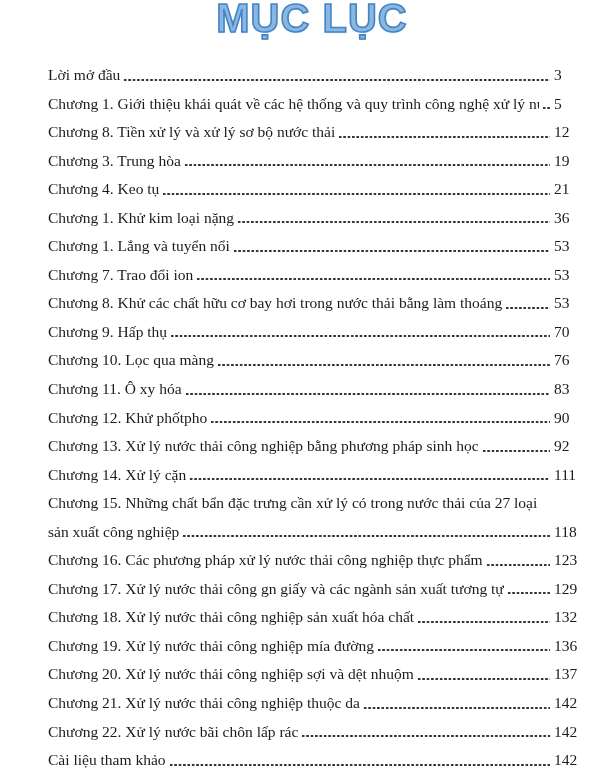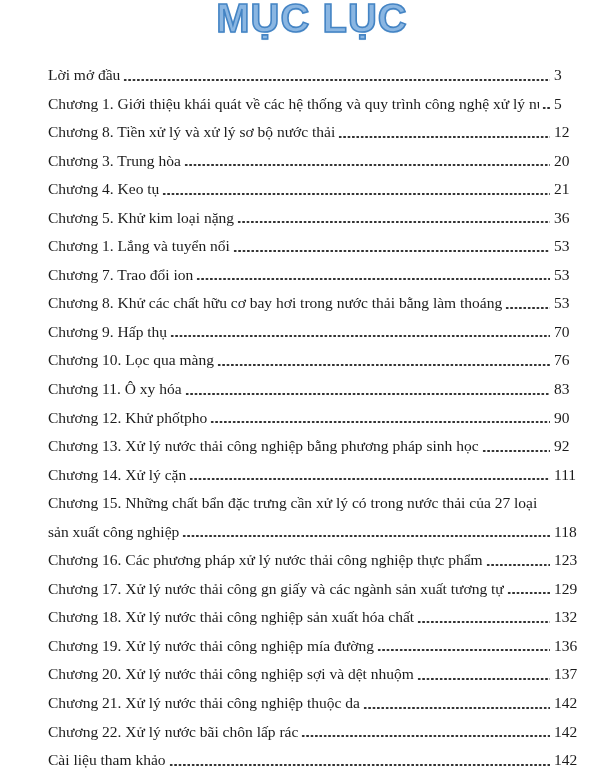--- a/index.html
+++ b/index.html
@@ -83,29 +83,29 @@
     <span class="toc-page">5</span>
   </div>
       <div class="toc-row">
     <span class="toc-label">Chương 8. Tiền xử lý và xử lý sơ bộ nước thải</span>
     <span class="toc-leader"></span>
     <span class="toc-page">12</span>
   </div>
       <div class="toc-row">
     <span class="toc-label">Chương 3. Trung hòa</span>
     <span class="toc-leader"></span>
-    <span class="toc-page">20</span>
+    <span class="toc-page">19</span>
   </div>
       <div class="toc-row">
     <span class="toc-label">Chương 4. Keo tụ</span>
     <span class="toc-leader"></span>
     <span class="toc-page">21</span>
   </div>
       <div class="toc-row">
-    <span class="toc-label">Chương 5. Khử kim loại nặng</span>
+    <span class="toc-label">Chương 1. Khử kim loại nặng</span>
     <span class="toc-leader"></span>
     <span class="toc-page">36</span>
   </div>
       <div class="toc-row">
     <span class="toc-label">Chương 1. Lắng và tuyển nổi</span>
     <span class="toc-leader"></span>
     <span class="toc-page">53</span>
   </div>
       <div class="toc-row">
     <span class="toc-label">Chương 7. Trao đổi ion</span>

